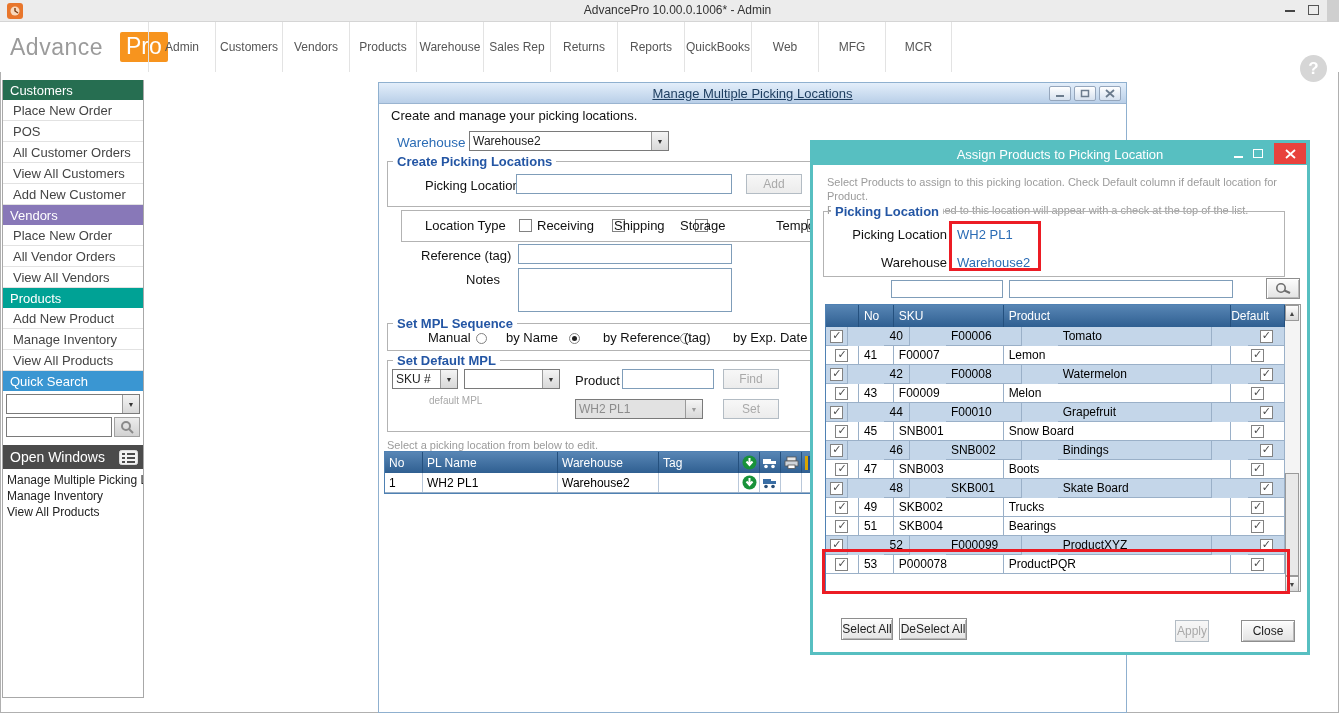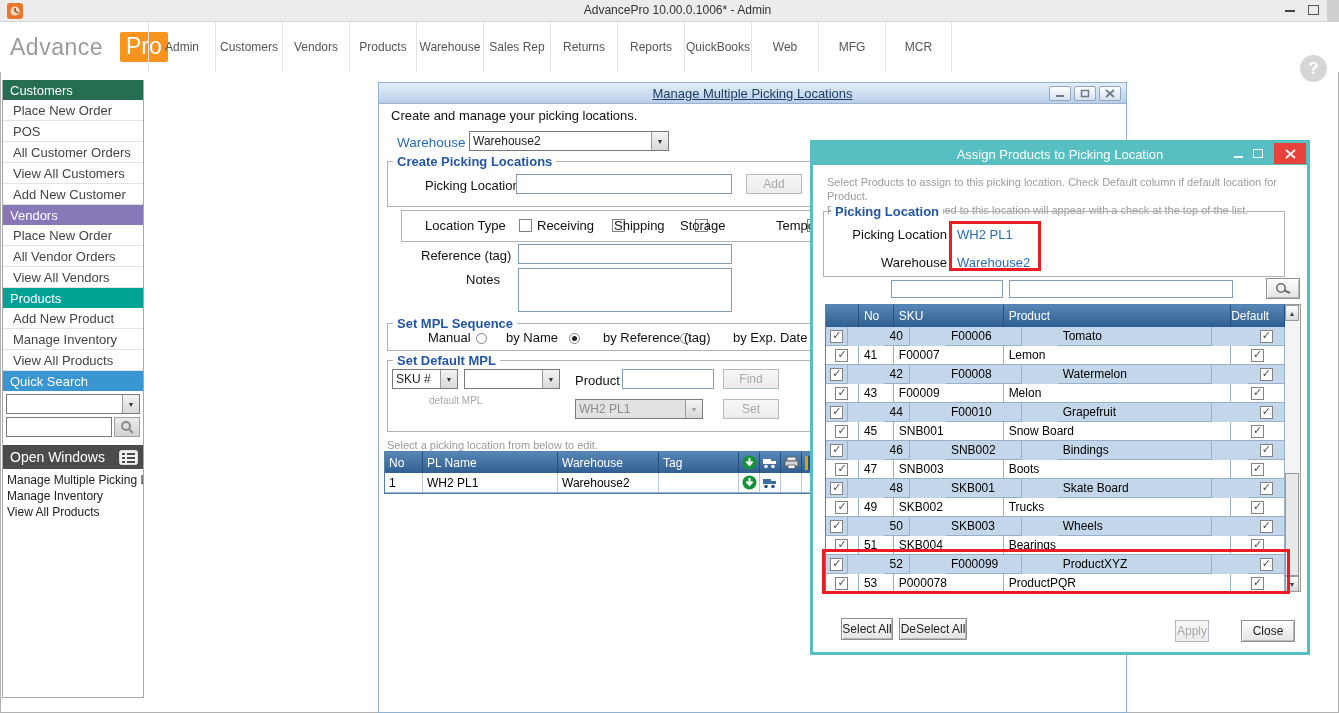--- a/index.html
+++ b/index.html
@@ -500,31 +500,20 @@
           <div class="ac1">
               <span class="cb checked"></span>
             </div>
           <div class="ac2">49</div>
           <div class="ac3">SKB002</div>
           <div class="ac4">Trucks</div>
           <div class="ac5">
               <span class="cb checked"></span>
             </div>
         </div>
-        <div class="arow alt">
-          <div class="ac1">
-              <span class="cb checked"></span>
-            </div>
-          <div class="ac2">50</div>
-          <div class="ac3">SKB003</div>
-          <div class="ac4">Wheels</div>
-          <div class="ac5">
-              <span class="cb checked"></span>
-            </div>
-        </div>
         <div class="arow">
           <div class="ac1">
               <span class="cb checked"></span>
             </div>
           <div class="ac2">51</div>
           <div class="ac3">SKB004</div>
           <div class="ac4">Bearings</div>
           <div class="ac5">
               <span class="cb checked"></span>
             </div>

